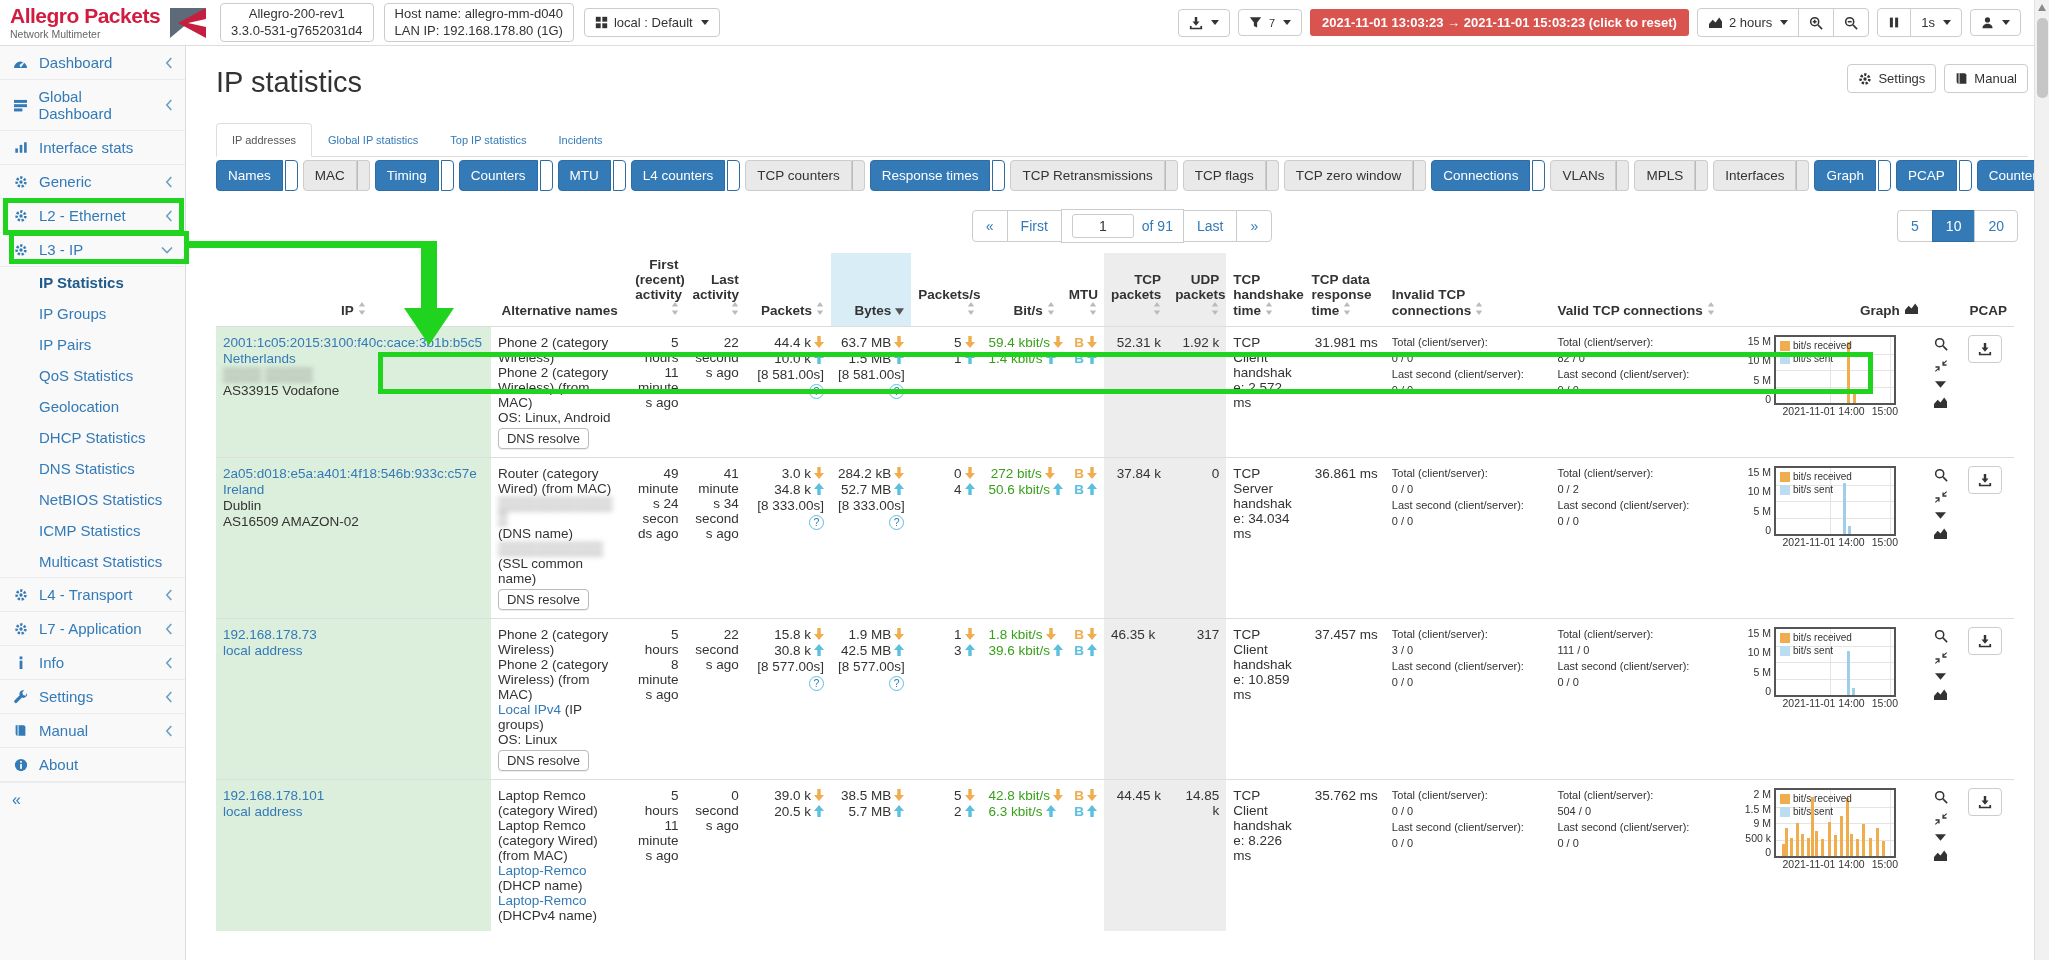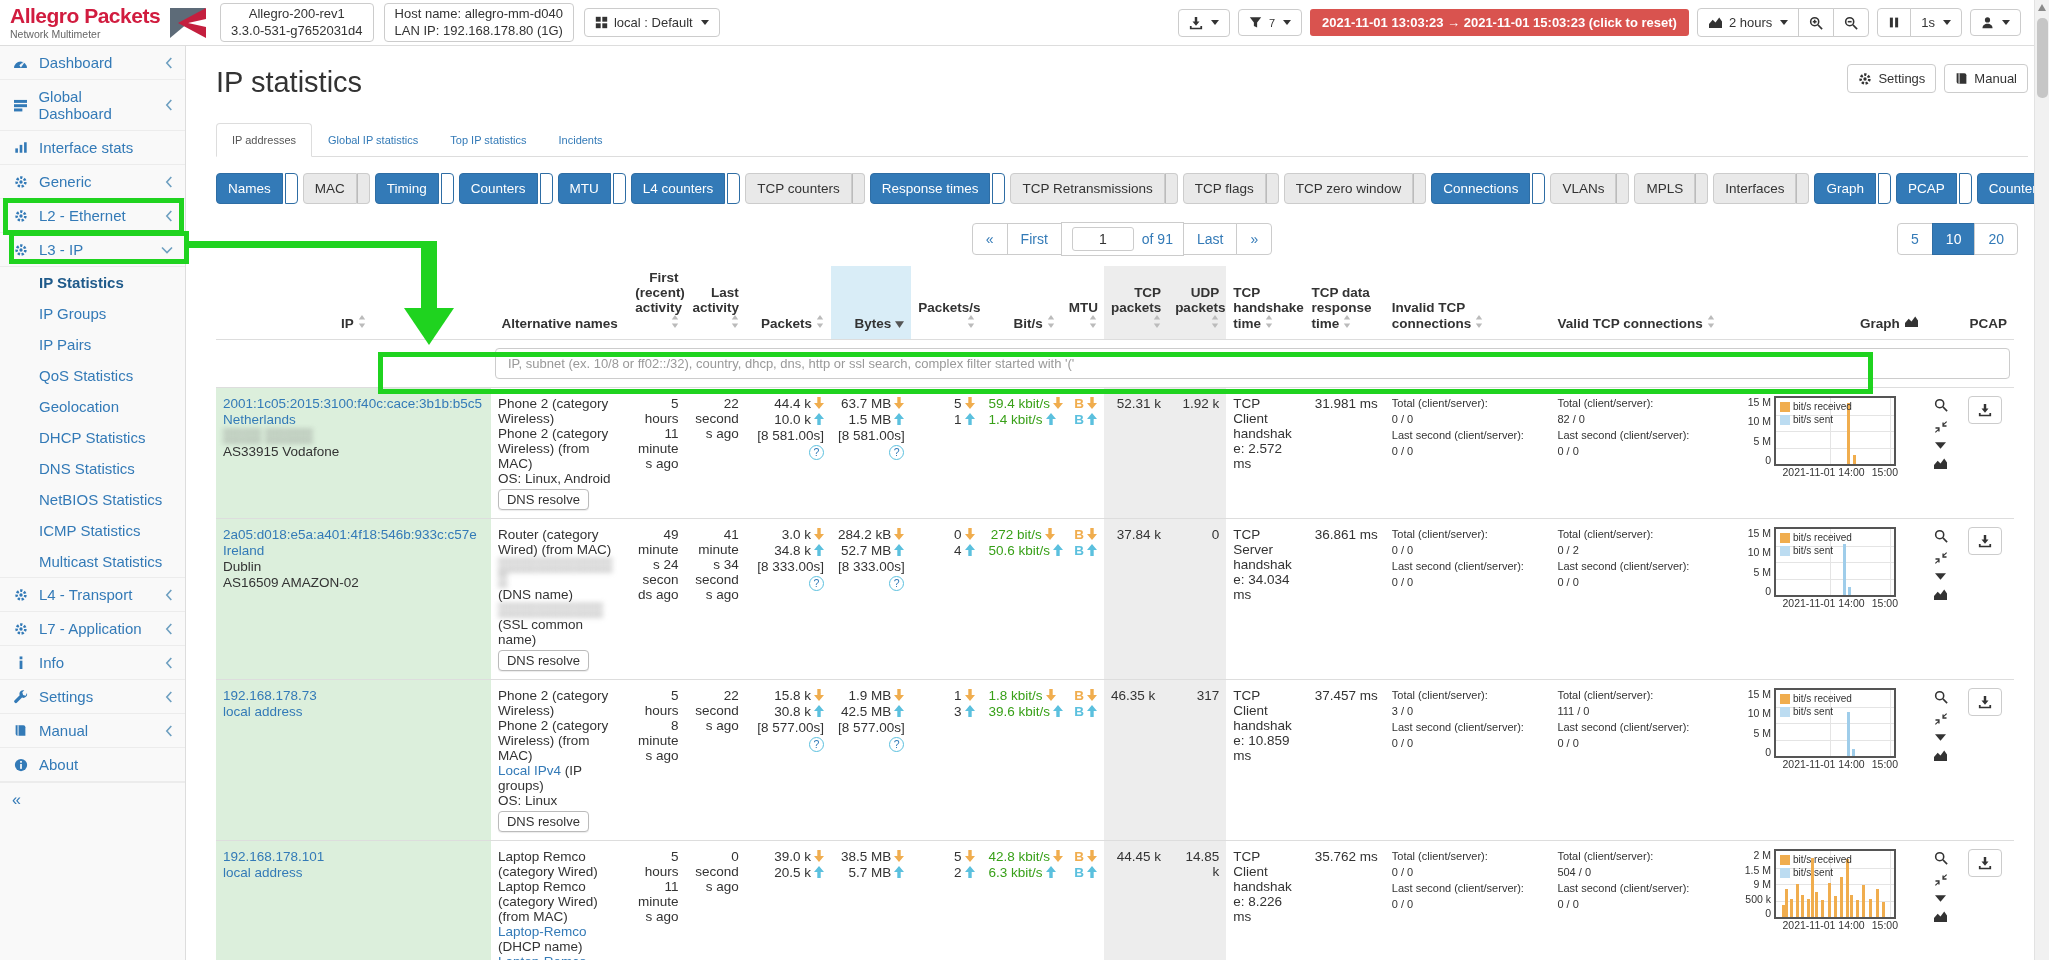--- a/index.html
+++ b/index.html
@@ -51,21 +51,21 @@
   .main { position:absolute; left:186px; top:46px; right:15px; bottom:0; padding:12px 6px 0 30px; overflow:hidden; }
   .title-row { display:flex; align-items:flex-start; justify-content:space-between; }
   .page-title { font-size:29px; font-weight:500; color:#333; margin:8px 0 10px 0; }
   .title-btns { display:flex; gap:8px; margin-top:6px; }
 
   .tabs { display:flex; border-bottom:1px solid #ddd; margin-top:14px; }
   .tab { padding:10px 15px; font-size:11px; color:#337ab7; cursor:pointer;
     border:1px solid transparent; margin-bottom:-1px; border-radius:4px 4px 0 0; }
   .tab.active { background:#fff; border-color:#ddd #ddd #fff #ddd; color:#555; }
 
-  .fbtn-row { display:flex; gap:5px; margin-top:16px; flex-wrap:nowrap; }
+  .fbtn-row { display:flex; gap:5px; margin-top:3px; flex-wrap:nowrap; }
   .fbtn { display:inline-flex; font-size:13.5px; cursor:pointer; }
   .fbtn .m { padding:7px 11px; border:1px solid #ccc; background:#e9e9e9; border-radius:4px 0 0 4px; white-space:nowrap; }
   .fbtn .a { width:13px; border:1px solid #ccc; border-left:1px solid #bbb; background:#e9e9e9; border-radius:0 4px 4px 0; }
   .fbtn.on .m { background:#337ab7; border-color:#2e6da4; color:#fff; }
   .fbtn.on .a { background:#fff; border-color:#2e6da4; margin-left:2px; }
 
   .pag-row { position:relative; display:flex; justify-content:center; align-items:center; margin:18px 0 6px 0; }
   .pager { display:flex; align-items:center; }
   .pbtn { border:1px solid #ccc; background:#fff; color:#337ab7; padding:7px 13px;
     font-size:14px; margin-left:-1px; cursor:pointer; white-space:nowrap; }
@@ -649,24 +649,20 @@
                 <path d="M4 13L.8 8.4h6.4z"></path>
               </svg></span></th>
           <th style="text-align: right;"><span>Graph</span><span> <svg width="15" height="13" viewBox="0 0 16 14" fill="currentColor">
                 <path d="M1 13V8.5L5 4l3 3 4-5.5L15 6v7z"></path>
               </svg></span></th>
           <th style="text-align: left;"><span></span></th>
           <th style="text-align: right;"><span>PCAP</span></th>
         </tr>
       </thead>
       <tbody>
-        <tr class="filter-row">
-          <td></td>
-          <td colspan="17"><input class="flt-input" placeholder="IP, subnet (ex. 10/8 or ff02::/32), country, dhcp, dns, http or ssl search, complex filter started with '('" style=""></td>
-        </tr>
         <tr class="data-row">
           <td class="ipcell" style="text-align: left;">
             <div><span class="link">2001:1c05:2015:3100:f40c:cace:3b1b:b5c5</span></div>
             <div><span class="link">Netherlands</span></div>
             <div><span class="redacted">▒▒▒▒ ▒▒▒▒▒</span></div>
             <div><span>AS33915 Vodafone</span></div>
           </td>
           <td style="text-align: left;"><div><span>Phone 2 (category Wireless)</span></div><div><span>Phone 2 (category Wireless) (from MAC)</span></div><div><span>OS: Linux, Android</span></div><button class="dns-btn">DNS resolve</button></td>
           <td style="text-align: right;">5 hours 11 minutes ago</td>
           <td style="text-align: right;">22 seconds ago</td>

